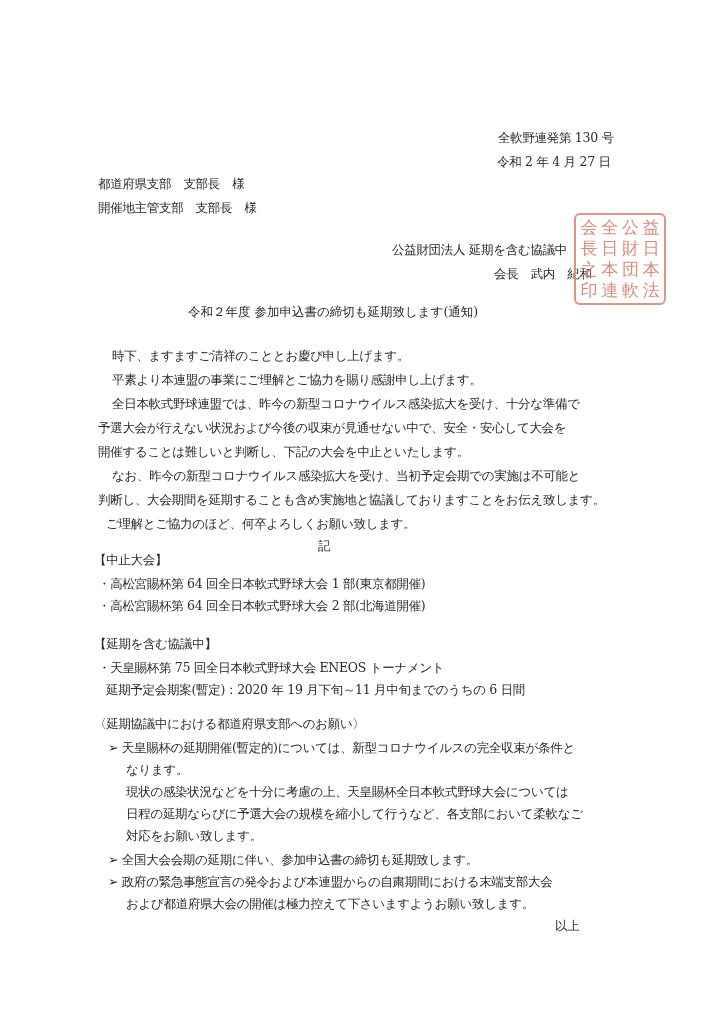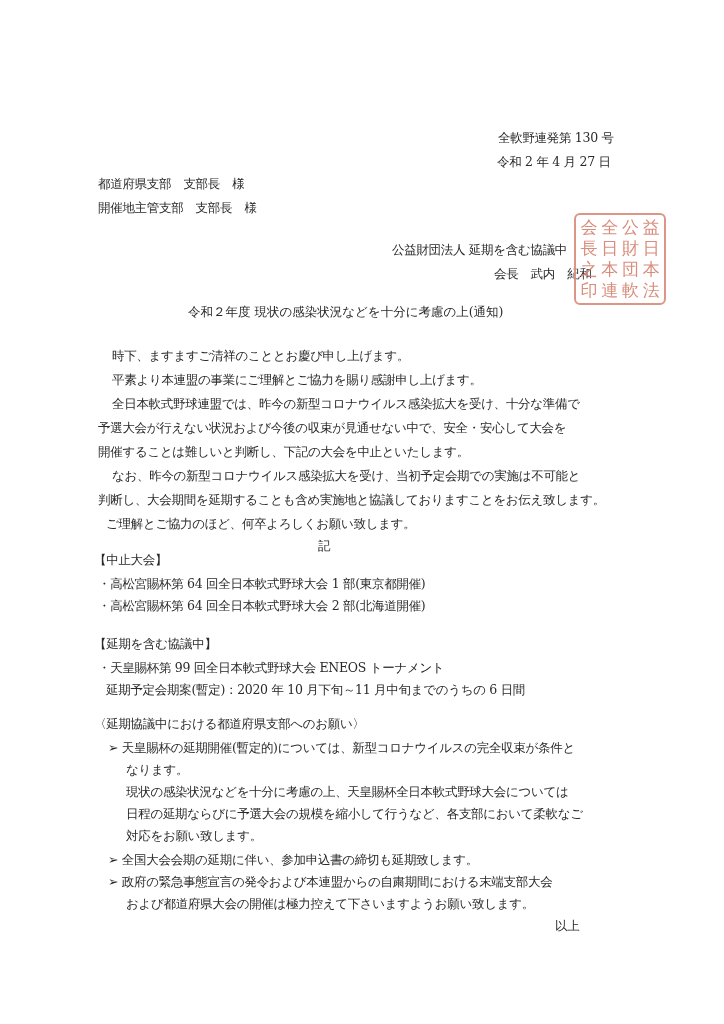--- a/index.html
+++ b/index.html
@@ -46,40 +46,40 @@
     <span>之</span>
     <span>本</span>
     <span>団</span>
     <span>本</span>
     <span>印</span>
     <span>連</span>
     <span>軟</span>
     <span>法</span>
   </div>
 
-  <div class="abs title" style="left:188px; top:304px;">令和２年度 現状の感染状況などを十分に考慮の上(通知)</div>
+  <div class="abs title" style="left:188px; top:304px;">令和２年度 参加申込書の締切も延期致します(通知)</div>
 
   <div class="abs t" style="left:112px; top:348px;">時下、ますますご清祥のこととお慶び申し上げます。</div>
   <div class="abs t" style="left:112px; top:372px;">平素より本連盟の事業にご理解とご協力を賜り感謝申し上げます。</div>
   <div class="abs t" style="left:112px; top:396px;">全日本軟式野球連盟では、昨今の新型コロナウイルス感染拡大を受け、十分な準備で</div>
   <div class="abs t" style="left:98px; top:420px;font-family:Liberation Mono, monospace;">予選大会が行えない状況および今後の収束が見通せない中で、安全・安心して大会を</div>
   <div class="abs t" style="left:98px; top:444px;">開催することは難しいと判断し、下記の大会を中止といたします。</div>
   <div class="abs t" style="left:112px; top:468px;">なお、昨今の新型コロナウイルス感染拡大を受け、当初予定会期での実施は不可能と</div>
   <div class="abs t" style="left:98px; top:492px;">判断し、大会期間を延期することも含め実施地と協議しておりますことをお伝え致します。</div>
   <div class="abs t" style="left:106px; top:516px;">ご理解とご協力のほど、何卒よろしくお願い致します。</div>
 
   <div class="abs t" style="left:318px; top:538px;">記</div>
 
   <div class="abs t" style="left:94px; top:552px;">【中止大会】</div>
   <div class="abs t" style="left:98px; top:576px;">・高松宮賜杯第 64 回全日本軟式野球大会 1 部(東京都開催)</div>
   <div class="abs t" style="left:98px; top:598px;">・高松宮賜杯第 64 回全日本軟式野球大会 2 部(北海道開催)</div>
 
   <div class="abs t" style="left:94px; top:636px;font-family:Liberation Mono, monospace;">【延期を含む協議中】</div>
-  <div class="abs t" style="left:98px; top:660px;">・天皇賜杯第 99 回全日本軟式野球大会 ENEOS トーナメント</div>
-  <div class="abs t" style="left:106px; top:682px;">延期予定会期案(暫定)：2020 年 10 月下旬～11 月中旬までのうちの 6 日間</div>
+  <div class="abs t" style="left:98px; top:660px;">・天皇賜杯第 75 回全日本軟式野球大会 ENEOS トーナメント</div>
+  <div class="abs t" style="left:106px; top:682px;">延期予定会期案(暫定)：2020 年 19 月下旬～11 月中旬までのうちの 6 日間</div>
 
   <div class="abs t" style="left:94px; top:716px;">〈延期協議中における都道府県支部へのお願い〉</div>
   <div class="abs t" style="left:108px; top:740px;">➢ 天皇賜杯の延期開催(暫定的)については、新型コロナウイルスの完全収束が条件と</div>
   <div class="abs t" style="left:126px; top:762px;">なります。</div>
   <div class="abs t" style="left:126px; top:784px;">現状の感染状況などを十分に考慮の上、天皇賜杯全日本軟式野球大会については</div>
   <div class="abs t" style="left:126px; top:806px;">日程の延期ならびに予選大会の規模を縮小して行うなど、各支部において柔軟なご</div>
   <div class="abs t" style="left:126px; top:828px;">対応をお願い致します。</div>
   <div class="abs t" style="left:108px; top:852px;">➢ 全国大会会期の延期に伴い、参加申込書の締切も延期致します。</div>
   <div class="abs t" style="left:108px; top:874px;text-align:center;">➢ 政府の緊急事態宣言の発令および本連盟からの自粛期間における末端支部大会</div>
   <div class="abs t" style="left:126px; top:896px;">および都道府県大会の開催は極力控えて下さいますようお願い致します。</div>

